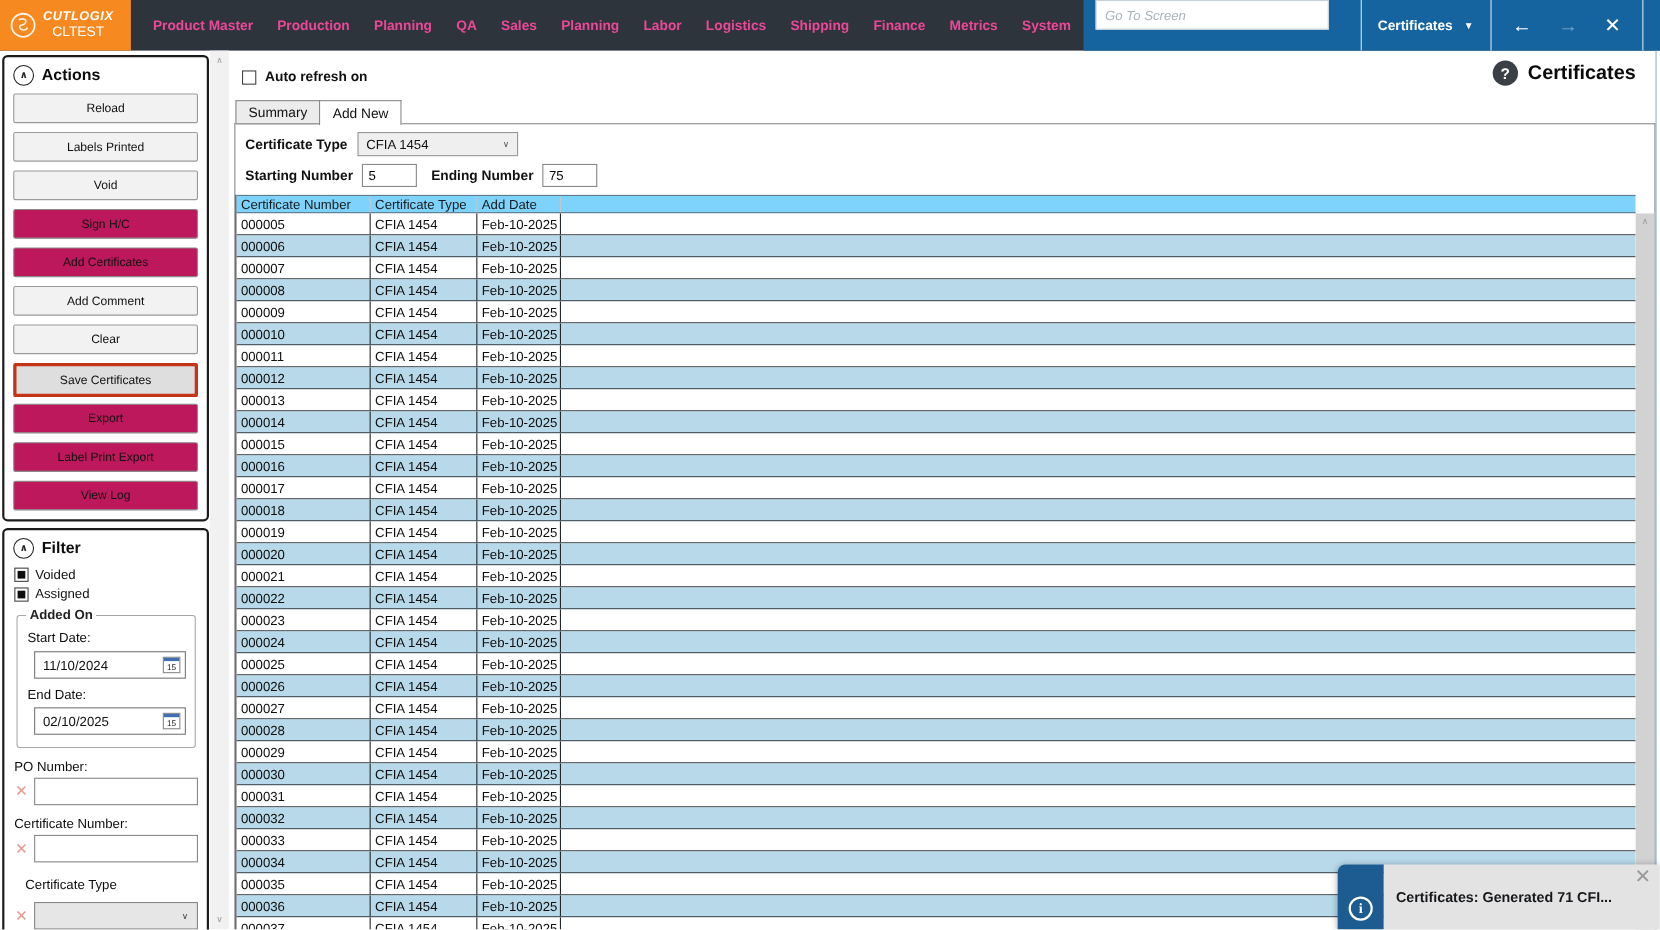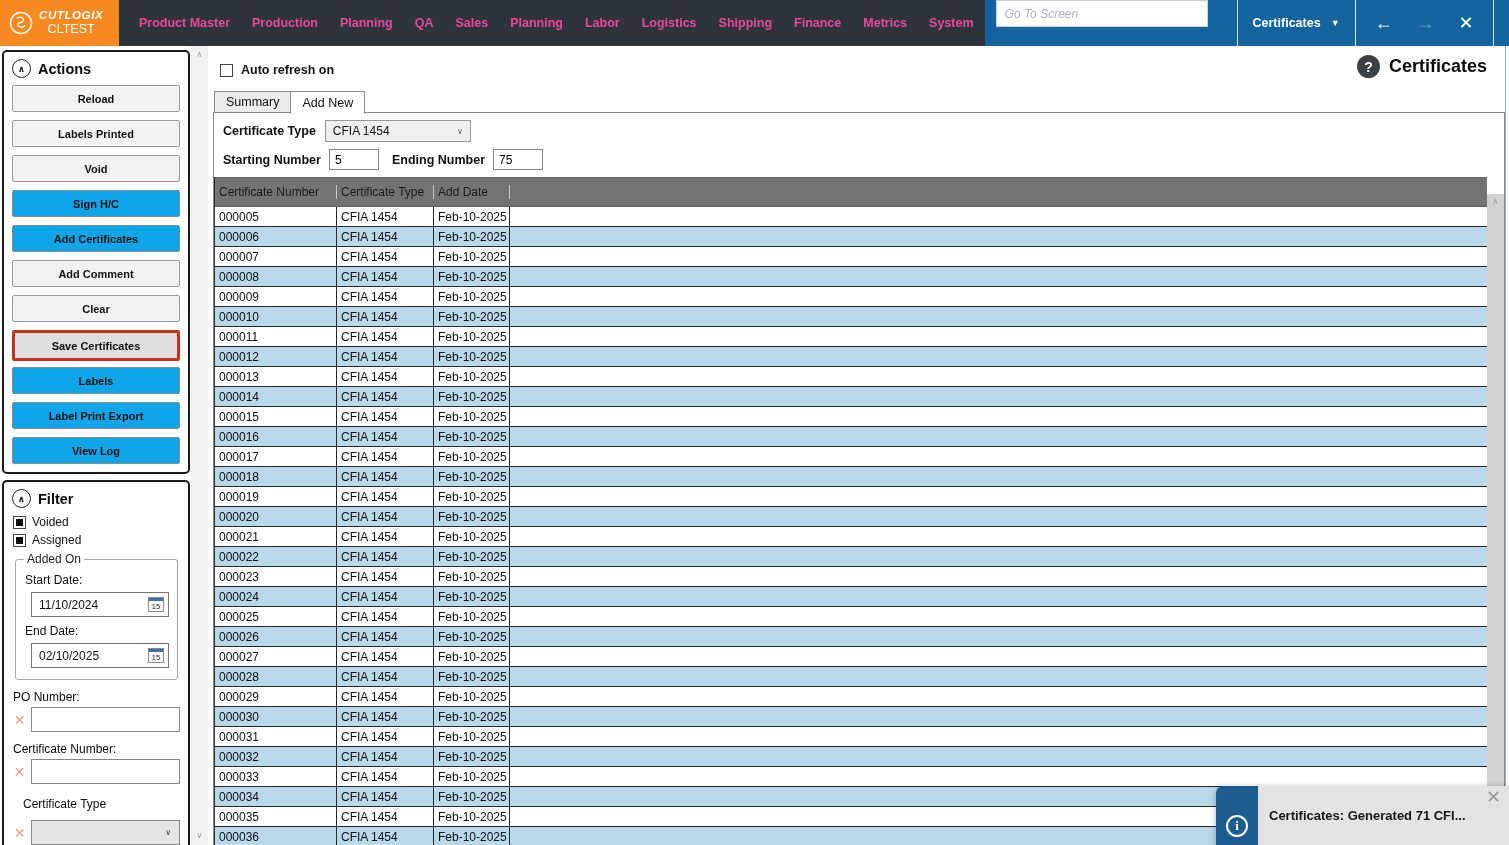--- a/index.html
+++ b/index.html
@@ -31,29 +31,29 @@
   .star-sec { flex:1; }
 
   
   .sidebar { position:absolute; left:2px; top:48px; width:188px; bottom:0; }
   .panel { position:absolute; left:0; right:0; border:2px solid #1b1b1b; border-radius:5px; background:#fff; padding:4px 7px; overflow:hidden; }
   .panel-actions { top:2px; height:424px; }
   .panel-filter  { top:432px; bottom:-14px; }
   .panel-head { display:flex; align-items:center; gap:7px; margin:3px 0 7px 1px; }
   .collapse-btn { width:19px; height:19px; border:1.6px solid #222; border-radius:50%; display:flex; align-items:center; justify-content:center; color:#222; font-size:9px; font-weight:bold; flex-shrink:0; }
   .panel-title { font-weight:bold; font-size:14.5px; color:#0c0c0c; }
-  .abtn { height:27px; margin:0 1px 8px 1px; background:#f2f2f2; border:1px solid #9a9a9a; border-radius:2px; display:flex; align-items:center; justify-content:center; font-size:11px; font-weight:bold; color:#111; cursor:default; }
-  .abtn.shaded { background:#0ea5e9; border-color:#8a8a8a; }
+  .abtn { height:27px; margin:0 1px 8px 1px; background:#f2f2f2; border:1px solid #9a9a9a; border-radius:2px; display:flex; align-items:center; justify-content:center; font-size:11px; font-weight:normal; color:#111; cursor:default; }
+  .abtn.shaded { background:#be185d; border-color:#8a8a8a; }
   .abtn.highlighted { background:#dedede; border:3px solid #c53418; height:31px; margin-bottom:6px; }
 
   .chk-row { display:flex; align-items:center; gap:6px; margin:2px 0 4px 2px; font-size:12px; }
   .checkbox { width:13px; height:13px; border:1px solid #444; background:#fff; position:relative; flex-shrink:0; }
   .checkbox.checked::after { content:""; position:absolute; left:2px; top:2px; right:2px; bottom:2px; background:#0d0d0d; }
   .added-on { margin:5px 3px 0 4px; border:1px solid #a8a8a8; border-radius:3px; padding:0 8px 11px 6px; }
-  .added-on legend { font-size:12px; color:#222; padding:0 3px; margin-left:2px; }
+  .added-on legend { font-size:12px; color:#222; padding:0 3px; margin-left:2px;font-weight:bold; }
   .fld-label { font-size:12px; color:#0c0c0c; margin:7px 0 5px 3px; }
   .date-box { display:flex; align-items:center; width:138px; height:25px; border:1px solid #777; background:#fff; margin-left:9px; }
   .date-box input { flex:1; min-width:0; border:none; outline:none; font-size:12px; padding-left:7px; font-family:inherit; color:#111; background:transparent; }
   .cal-btn { width:24px; height:23px; display:flex; align-items:center; justify-content:center; cursor:default; }
   .cal-icon { width:16px; height:15px; border:1px solid #8a8a8a; background:#fff; position:relative; }
   .cal-icon .bar { position:absolute; top:0; left:0; right:0; height:3px; background:#3f6fb0; }
   .cal-icon .num { position:absolute; top:4px; left:0; right:0; text-align:center; font-size:7.5px; color:#222; }
   .filter-label { font-size:12px; color:#0c0c0c; margin:10px 0 3px 2px; }
   .filter-label.indent { margin-left:12px; margin-top:13px; margin-bottom:9px; }
   .clear-row { display:flex; align-items:center; gap:3px; margin-bottom:2px; }
@@ -79,21 +79,21 @@
   .content-box { position:absolute; left:0; top:66px; width:1292px; bottom:0; border:1px solid #8a8a8a; border-bottom:none; background:#fff; }
   .ct-row { position:absolute; left:9px; top:7px; display:flex; align-items:center; gap:9px; font-size:12.5px; }
   .ct-label { font-weight:bold; }
   .ct-dd { width:146px; height:22px; background:#efefef; border:1px solid #999; display:flex; align-items:center; justify-content:space-between; padding:0 7px; font-size:12px; }
   .ct-dd .chev { font-size:8px; color:#555; }
   .num-row { position:absolute; left:9px; top:36px; display:flex; align-items:center; font-size:12.5px; font-weight:bold; }
   .num-input { width:50px; height:21px; border:1px solid #888; font-size:12px; padding:0 5px; font-family:inherit; font-weight:normal; margin-left:8px; }
   .end-label { margin-left:13px; }
 
   .table { position:absolute; left:0; top:64px; right:17px; bottom:0; border-left:1px solid #2a2f35; overflow:hidden; }
-  .thead { display:flex; height:30px; background:#737373; border-top:1px solid #5a646e; border-bottom:1px solid #565f68;align-items:center; }
+  .thead { display:flex; height:17px; background:#7dd3fc; border-top:1px solid #5a646e; border-bottom:1px solid #565f68;align-items:center; }
   .th { font-size:12px; color:#1a1a1a; display:flex; align-items:center; padding:0 4px; border-right:1px solid #c6c6c6; }
   .th.c0, .td.c0 { width:122px; flex-shrink:0; }
   .th.c1, .td.c1 { width:97px;  flex-shrink:0; }
   .th.c2, .td.c2 { width:76px;  flex-shrink:0; }
   .th.filler, .td.filler { flex:1; border-right:none; }
   .tr { display:flex; height:20px; background:#fff; border-bottom:1px solid #23282d; }
   .tr.alt { background:#b7d9e9; }
   .td { font-size:12px; color:#0e0e0e; display:flex; align-items:center; padding:0 4px; border-right:1px solid #23282d; overflow:hidden; white-space:nowrap; }
 
   .tbl-scroll { position:absolute; right:0; top:81px; width:17px; bottom:0; background:#d2d2d2; display:flex; justify-content:center; padding-top:4px; }
@@ -165,21 +165,21 @@
     </div>
     <div>
         <div class="abtn">Reload</div>
         <div class="abtn">Labels Printed</div>
         <div class="abtn">Void</div>
         <div class="abtn shaded">Sign H/C</div>
         <div class="abtn shaded">Add Certificates</div>
         <div class="abtn">Add Comment</div>
         <div class="abtn">Clear</div>
         <div class="abtn highlighted">Save Certificates</div>
-        <div class="abtn shaded">Labels</div>
+        <div class="abtn shaded">Export</div>
         <div class="abtn shaded">Label Print Export</div>
         <div class="abtn shaded">View Log</div>
       </div>
   </section>
 
   <section class="panel panel-filter">
     <div class="panel-head">
       <span class="collapse-btn">∧</span>
       <span class="panel-title">Filter</span>
     </div>

